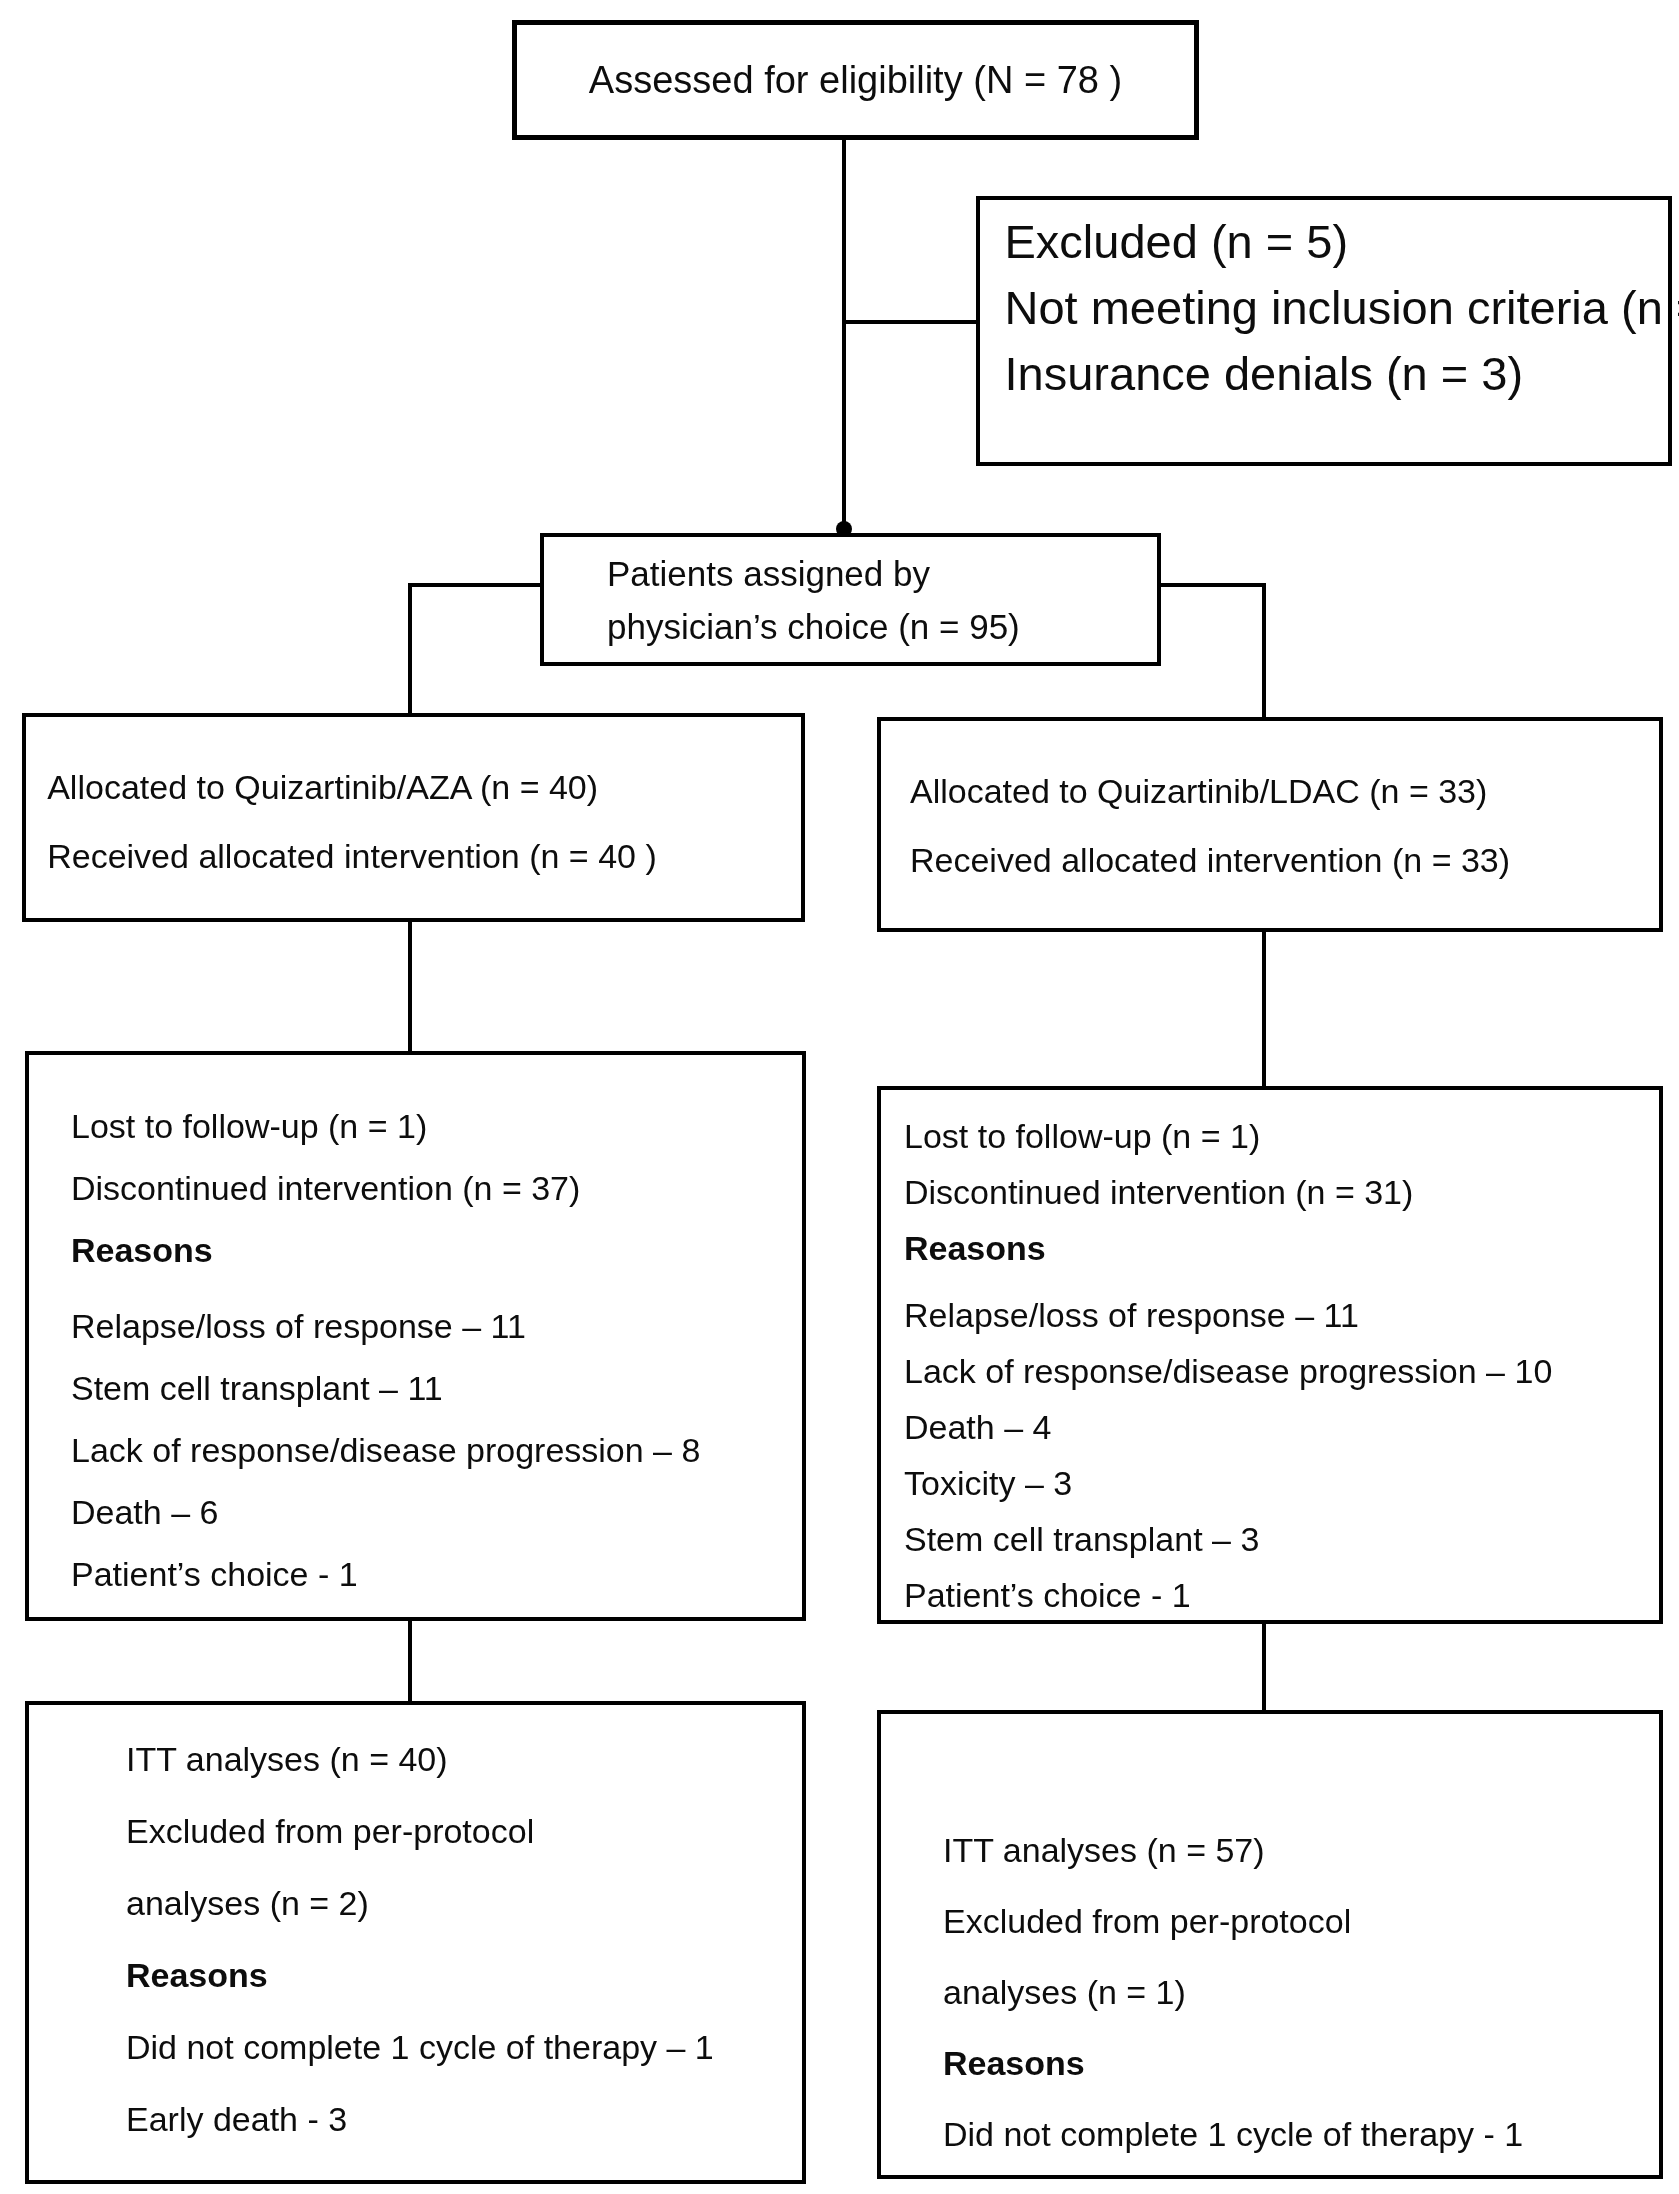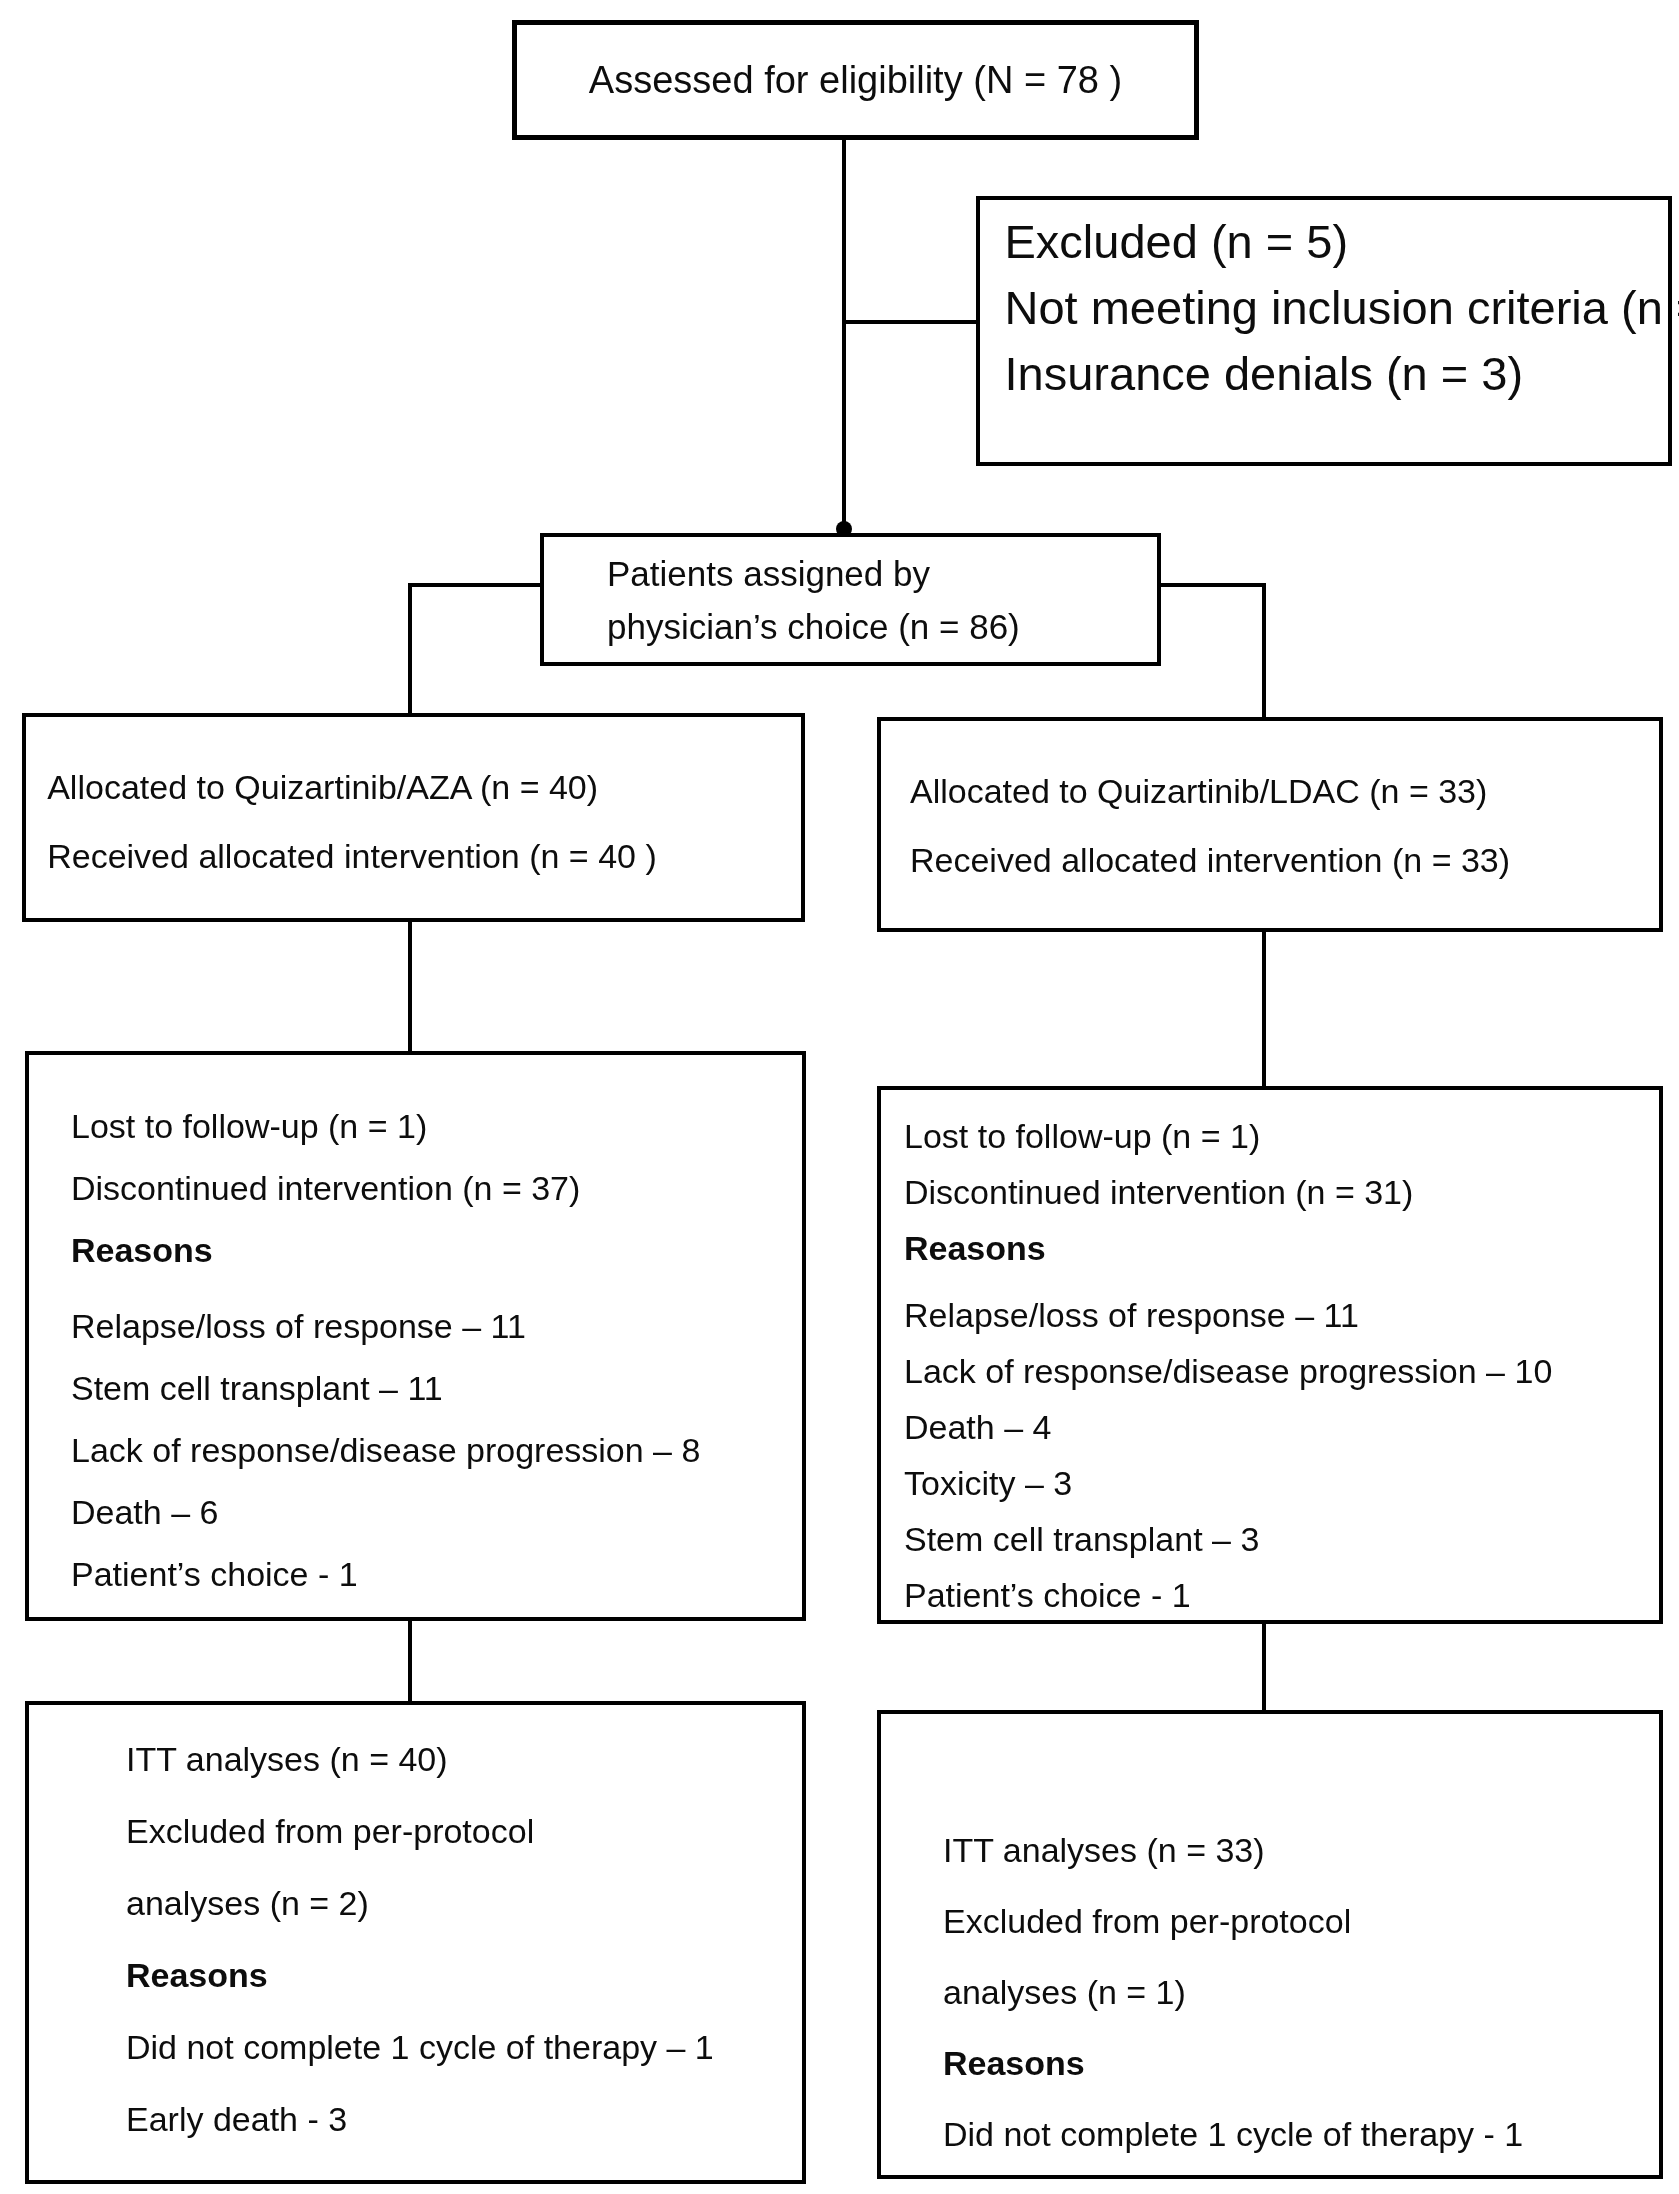--- a/index.html
+++ b/index.html
@@ -104,21 +104,21 @@
   </div>
 
   <div class="box" id="b-excluded">
     <div class="t">Excluded (n = 5)</div>
     <div class="t">Not meeting inclusion criteria (n = 2)</div>
     <div class="t">Insurance denials (n = 3)</div>
   </div>
 
   <div class="box" id="b-assigned">
     <div class="t">Patients assigned by</div>
-    <div class="t">physician’s choice (n = 86)</div>
+    <div class="t">physician’s choice (n = 95)</div>
   </div>
 
   <div class="box" id="b-alloc-aza">
     <div class="t">Allocated to Quizartinib/AZA (n = 40)</div>
     <div class="t">Received allocated intervention (n = 40 )</div>
   </div>
 
   <div class="box" id="b-alloc-ldac">
     <div class="t">Allocated to Quizartinib/LDAC (n = 33)</div>
     <div class="t">Received allocated intervention (n = 33)</div>
@@ -150,21 +150,21 @@
   <div class="box" id="b-itt-aza">
     <div class="t">ITT analyses (n = 40)</div>
     <div class="t">Excluded from per-protocol</div>
     <div class="t">analyses (n = 2)</div>
     <div class="t bold">Reasons</div>
     <div class="t">Did not complete 1 cycle of therapy – 1</div>
     <div class="t">Early death - 3</div>
   </div>
 
   <div class="box" id="b-itt-ldac">
-    <div class="t">ITT analyses (n = 33)</div>
+    <div class="t">ITT analyses (n = 57)</div>
     <div class="t">Excluded from per-protocol</div>
     <div class="t">analyses (n = 1)</div>
     <div class="t bold">Reasons</div>
     <div class="t">Did not complete 1 cycle of therapy - 1</div>
   </div>
 
 </div>
 
 
 </body></html>

